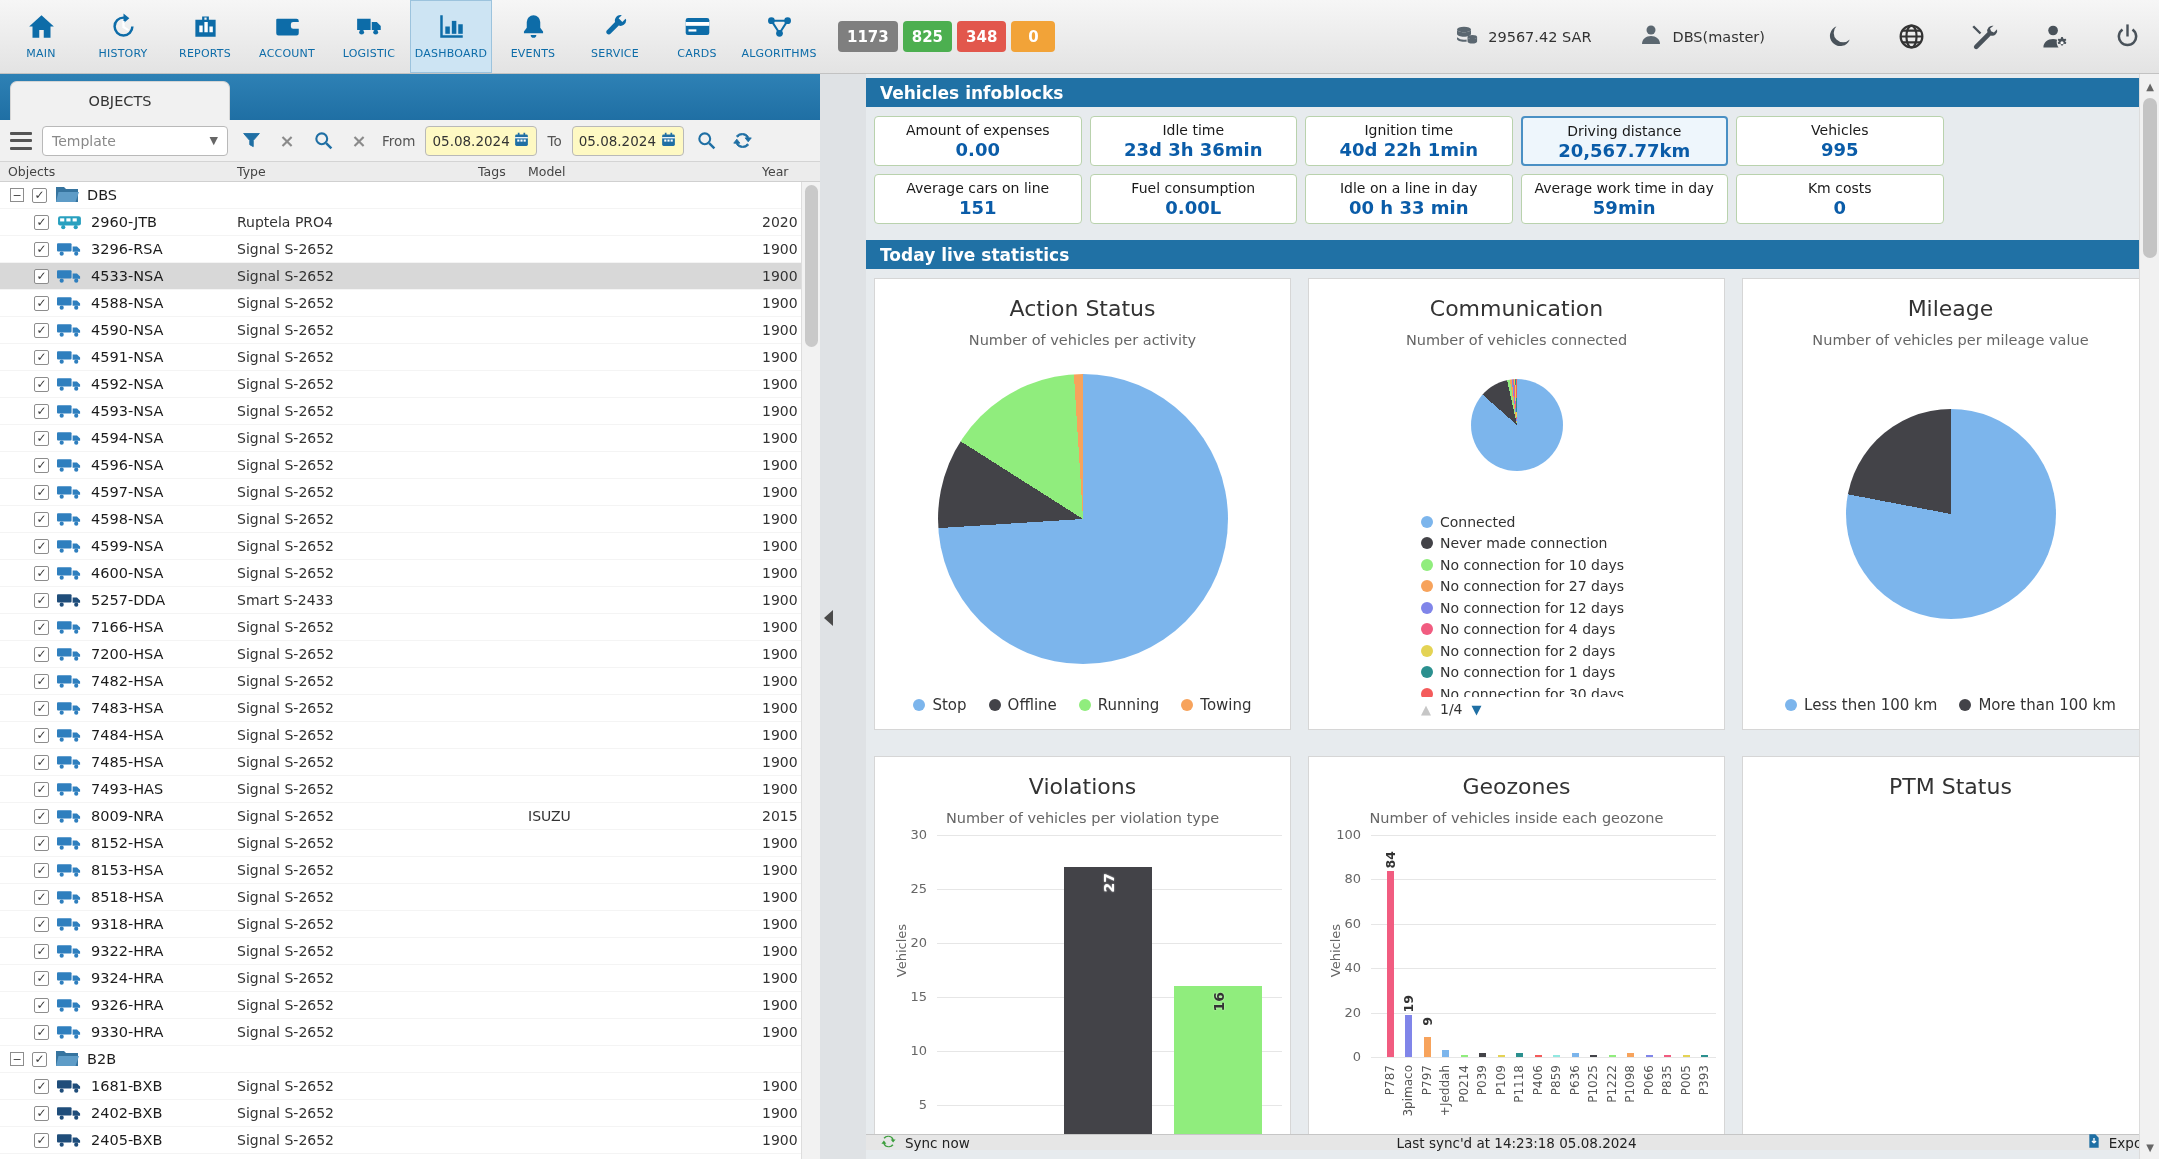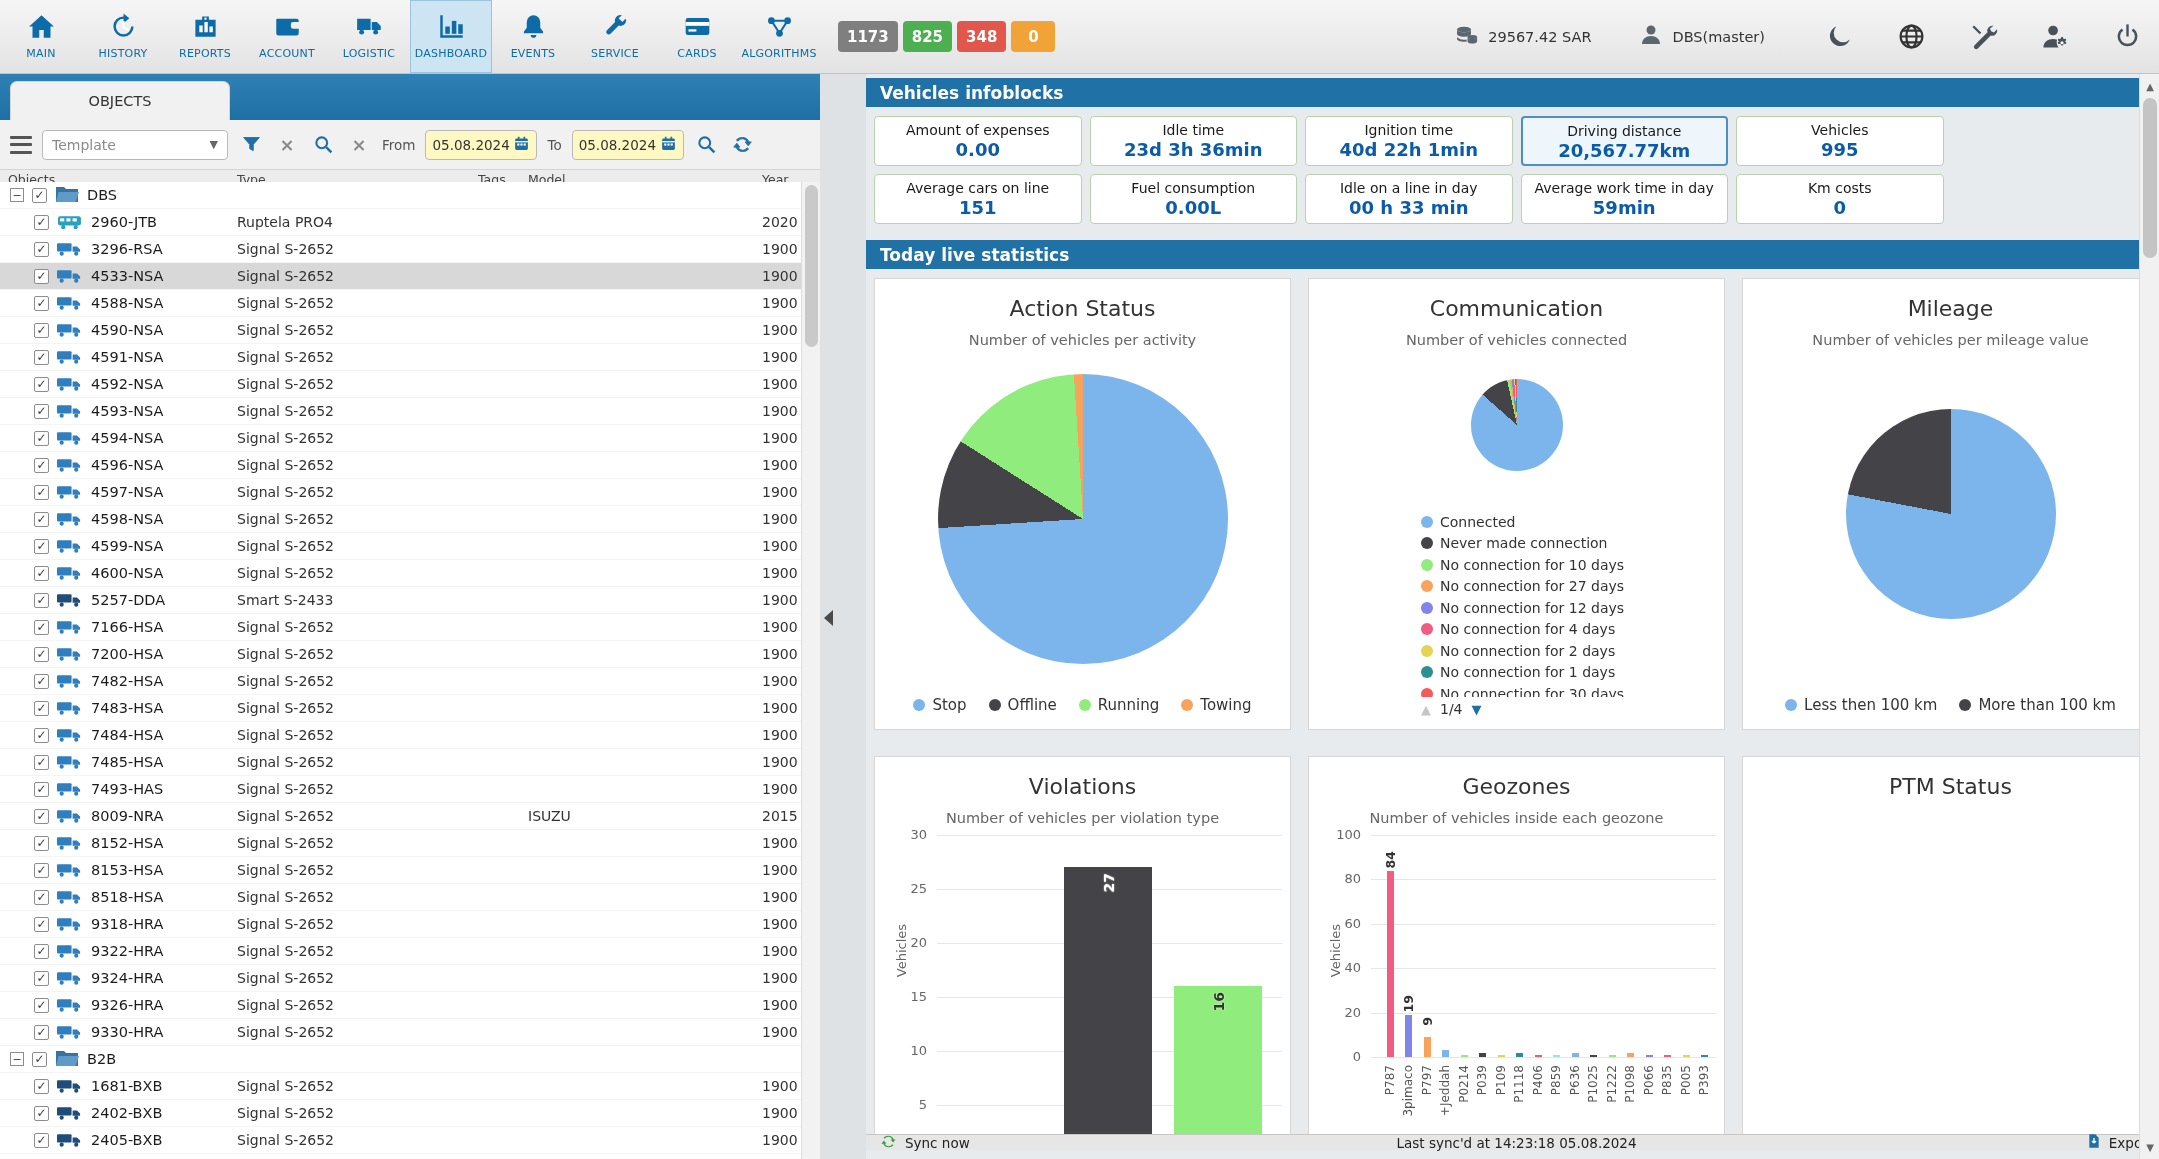--- a/index.html
+++ b/index.html
@@ -20,21 +20,21 @@
 .tb-grp{display:flex;align-items:center;gap:9px;font-size:14.5px;margin-left:48px;white-space:nowrap}
 .tb-grp svg{width:24px;height:24px;fill:#5b6770}
 .ticonrow{display:flex;align-items:center;gap:42px;margin-left:60px}
 .ticonrow .tic{width:30px;height:30px;cursor:pointer}
 .ticonrow svg{width:29px;height:29px;fill:#49525a}
 
 
 .sidebar{position:absolute;top:74px;left:0;width:820px;height:1085px;background:#fff;z-index:4}
 .tabstrip{position:relative;height:46px;background:linear-gradient(#2e81b5,#1f6fa4)}
 .tab{position:absolute;left:10px;top:7px;width:220px;height:39px;background:#f1f1f1;border:1px solid #d5d5d5;border-bottom:none;border-radius:7px 7px 0 0;display:flex;align-items:center;justify-content:center;font-size:14.5px;color:#333;cursor:pointer}
-.ptoolbar{height:50px;background:#f1f1f1;border-bottom:1px solid #d4d4d4;display:flex;align-items:center;gap:10px;padding:16px 10px}
+.ptoolbar{height:42px;background:#f1f1f1;border-bottom:1px solid #d4d4d4;display:flex;align-items:center;gap:10px;padding:16px 10px}
 .hbg{width:22px;height:18px;display:flex;flex-direction:column;justify-content:space-between;cursor:pointer}
 .hbg i{height:3px;background:#555;border-radius:1px}
 .tsel{width:186px;height:30px;background:#fff;border:1px solid #b9b9b9;border-radius:4px;display:flex;align-items:center;justify-content:space-between;padding:0 9px;color:#8a8a8a;font-size:14px;cursor:pointer}
 .tsel .car{color:#666;font-size:11px}
 .ic{width:26px;height:26px;display:flex;align-items:center;justify-content:center;cursor:pointer}
 .ic svg{width:21px;height:21px}
 .ic.blue svg{fill:#1f6fa4;stroke:#1f6fa4}
 .ic.gray{color:#8b8b8b;font-size:18px;font-weight:bold}
 .flab{font-size:13.5px;color:#555}
 .dinp{width:112px;height:30px;background:#fef9c3;border:1px solid #b9b9b9;border-radius:4px;display:flex;align-items:center;justify-content:space-between;padding:0 6px;font-size:13.5px;color:#333;cursor:pointer}

